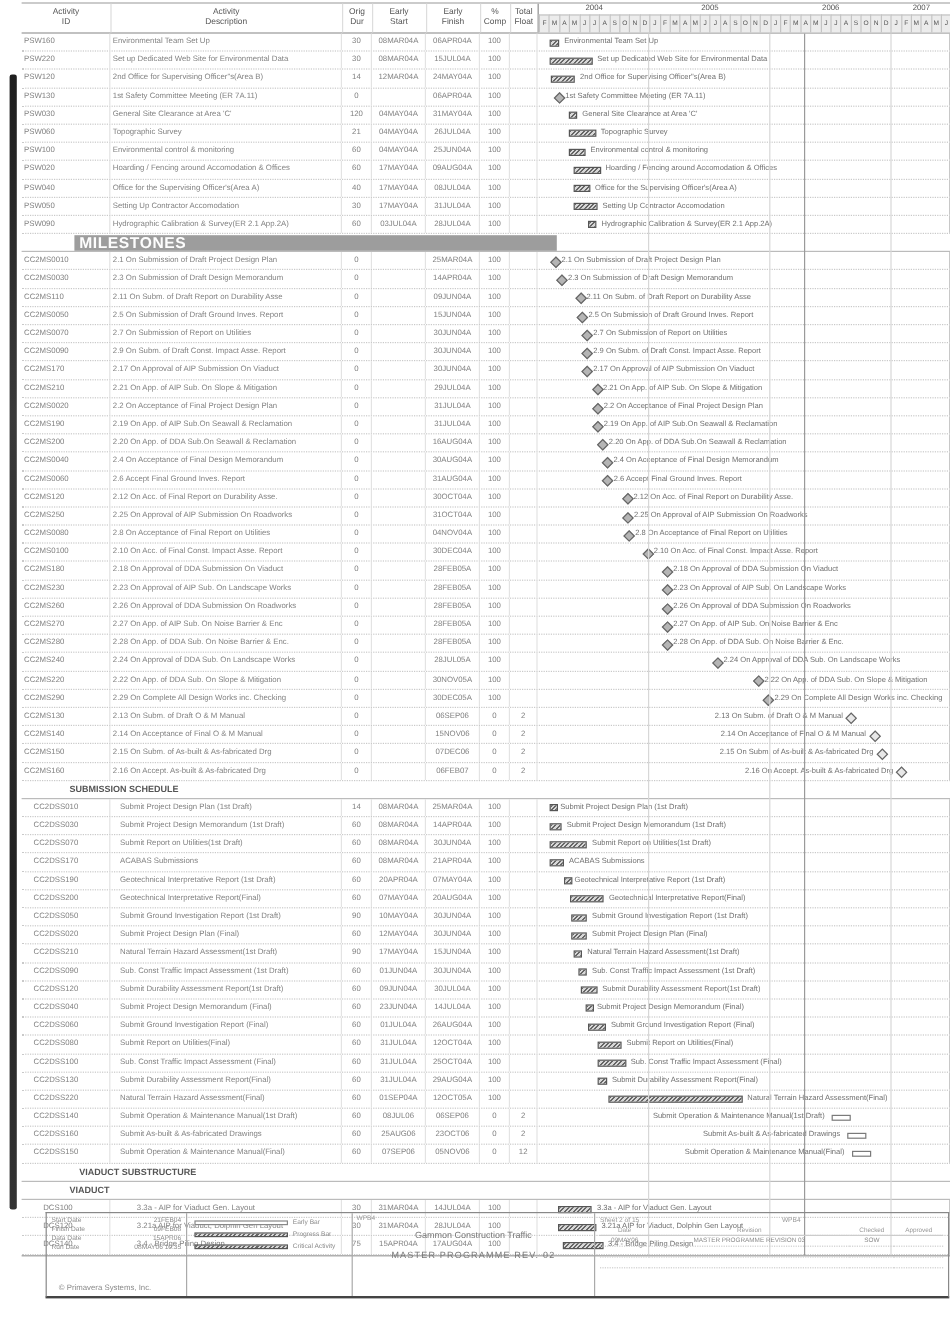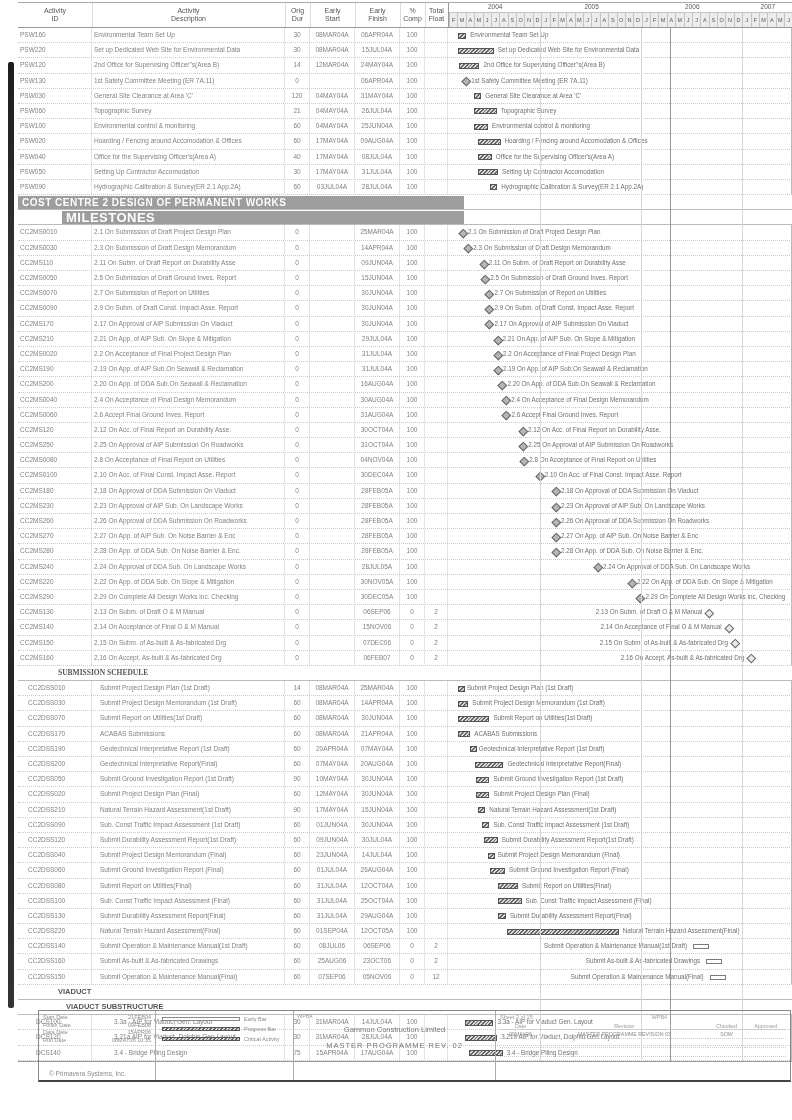--- a/index.html
+++ b/index.html
@@ -281,23 +281,20 @@
         <div class="c num">60</div>
         <div class="c date">03JUL04A</div>
         <div class="c date">28JUL04A</div>
         <div class="c num">100</div>
         <div class="c num"></div>
         <div class="g">
           <div class="bar" style="left: 42.4925px; width: 5px;"></div>
           <span class="gl" style="left: 53.2589px;">Hydrographic Calibration &amp; Survey(ER 2.1 App.2A)</span>
         </div>
       </div>
-      <div class="band major">
-        <div class="bx">COST CENTRE 2 DESIGN OF PERMANENT WORKS</div>
-      </div>
       <div class="band minor">
         <div class="bx">MILESTONES</div>
       </div>
       <div class="row lv0">
         <div class="c id">CC2MS0010</div>
         <div class="c desc">2.1 On Submission of Draft Project Design Plan</div>
         <div class="c num">0</div>
         <div class="c date"></div>
         <div class="c date">25MAR04A</div>
         <div class="c num">100</div>
@@ -664,21 +661,21 @@
         <div class="c num">0</div>
         <div class="c date"></div>
         <div class="c date">06FEB07</div>
         <div class="c num">0</div>
         <div class="c num">2</div>
         <div class="g">
           <div class="dia open" style="left: 300.402px;"></div>
           <span class="gl" style="right: 46.598px;">2.16 On Accept. As-built &amp; As-fabricated Drg</span>
         </div>
       </div>
-      <div class="subheader" style="padding-left: 40px; font-family: Liberation Serif, serif;">SUBMISSION SCHEDULE</div>
+      <div class="subheader" style="padding-left: 40px;">SUBMISSION SCHEDULE</div>
       <div class="row lv1">
         <div class="c id">CC2DSS010</div>
         <div class="c desc">Submit Project Design Plan (1st Draft)</div>
         <div class="c num">14</div>
         <div class="c date">08MAR04A</div>
         <div class="c date">25MAR04A</div>
         <div class="c num">100</div>
         <div class="c num"></div>
         <div class="g">
           <div class="bar" style="left: 10.2848px; width: 5px;"></div>
@@ -925,22 +922,22 @@
         <div class="c num">60</div>
         <div class="c date">07SEP06</div>
         <div class="c date">05NOV06</div>
         <div class="c num">0</div>
         <div class="c num">12</div>
         <div class="g">
           <div class="ebar" style="left: 261.721px; width: 14.2392px;"></div>
           <span class="gl" style="right: 87.2785px;">Submit Operation &amp; Maintenance Manual(Final)</span>
         </div>
       </div>
+      <div class="subheader" style="padding-left: 48px;">VIADUCT SUBSTRUCTURE</div>
       <div class="subheader" style="padding-left: 40px;">VIADUCT</div>
-      <div class="subheader" style="padding-left: 48px;">VIADUCT SUBSTRUCTURE</div>
       <div class="row lv2">
         <div class="c id">DCS100</div>
         <div class="c desc">3.3a - AIP for Viaduct Gen. Layout</div>
         <div class="c num">30</div>
         <div class="c date">31MAR04A</div>
         <div class="c date">14JUL04A</div>
         <div class="c num">100</div>
         <div class="c num"></div>
         <div class="g">
           <div class="bar" style="left: 16.5098px; width: 26.9599px;"></div>
@@ -1015,21 +1012,21 @@
           <span>Progress Bar</span>
         </div>
         <div class="lrow">
           <div class="lsamp critical"></div>
           <span>Critical Activity</span>
         </div>
       </div>
     </div>
   <div class="fcol fc3">
     <div class="codeTag">WPB4</div>
-    <div class="company">Gammon Construction Limited</div>
+    <div class="company">Gammon Construction Traffic</div>
     <div class="progtitle">MASTER PROGRAMME  REV. 02</div>
   </div>
   <div class="fcol fc4">
     <div class="sheetrow">
       <span>Sheet 2 of 15</span>
       <span>WPB4</span>
       <span></span>
     </div>
     <table class="revtab">
       <thead>

